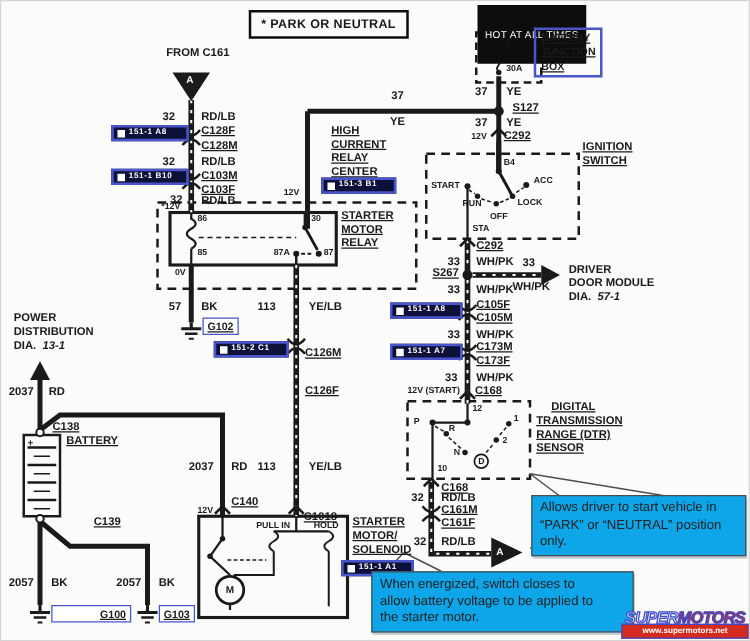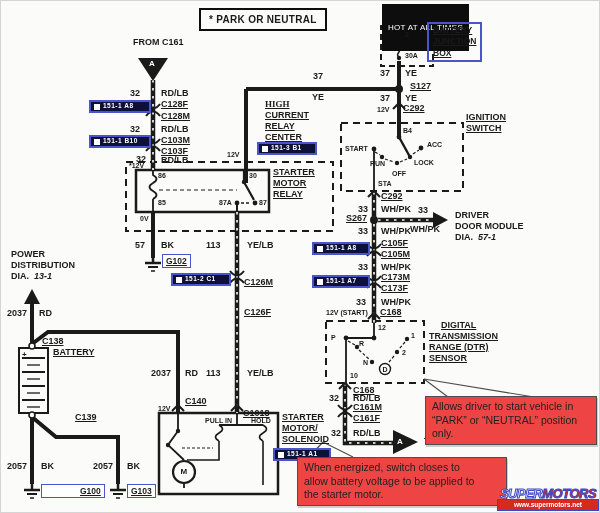--- a/index.html
+++ b/index.html
@@ -17,21 +17,21 @@
   .framebox{position:absolute;border:2.5px solid #0d0d0d;background:#fbfbf9;font-weight:bold;
             font-size:10px;color:#1a1a1a;padding:4px 8px;letter-spacing:.3px;}
   .badge{position:absolute;display:flex;align-items:center;border:2px solid #4a55cc;
          background:#0d1038;height:9px;padding:0 3px;}
   .badge .notch{width:6px;height:6px;background:#fff;margin-right:3px;flex:0 0 auto;}
   .badge .btxt{color:#fff;font-weight:bold;font-size:6.5px;letter-spacing:.5px;line-height:1;}
   .gbox{position:absolute;border:1.5px solid #4a55cc;background:rgba(255,255,255,.85);
         font-weight:bold;font-size:8.5px;color:#1a1a1a;padding:1px 3px;text-decoration:underline;}
   .bjb{position:absolute;border:2px solid #4a55cc;padding:1px 4px;background:transparent;}
   .bjb div{font-weight:bold;font-size:8.5px;color:#1a1a1a;text-decoration:underline;line-height:1.35;}
-  .callout{position:absolute;border:1.5px solid #4d4d4d;background:#ef4444;color:#222;
+  .callout{position:absolute;border:1.5px solid #4d4d4d;background:#0ea5e9;color:#222;
            font-size:10.5px;line-height:1.3;padding:3px 6px;box-shadow:1px 2px 0 rgba(120,120,120,.35);}
   .logo{position:absolute;width:102px;text-align:center;}
   .logo .row1{font-style:italic;font-weight:bold;font-size:13px;line-height:1;letter-spacing:-.5px;
               -webkit-text-stroke:1px #3b49c9;}
   .logo .super{color:#e8e8f0;}
   .logo .motors{color:#d42b1e;}
   .logo .row2{background:#d42b1e;color:#fff;font-weight:bold;font-size:6.5px;line-height:1.5;
               border:1px solid #3b49c9;margin-top:-1px;}
 </style>
 </head>
@@ -295,21 +295,21 @@
 <span class="L u" style="left:352px;top:385px;">C168</span>
 <span class="L" style="left:328px;top:393px;">32</span>
 <span class="L" style="left:352px;top:393px;">RD/LB</span>
 <span class="L u" style="left:352px;top:402px;">C161M</span>
 <span class="L u" style="left:352px;top:413px;">C161F</span>
 <span class="L" style="left:330px;top:428px;">32</span>
 <span class="L" style="left:352px;top:428px;">RD/LB</span>
 <span class="L s8 wht" style="left:396px;top:437px;">A</span>
 <span class="L" style="left:423px;top:436px;">TO C128</span>
 
-<span class="L u" style="left:264px;top:99px;font-family:Liberation Serif, serif;">HIGH</span>
+<span class="L u" style="left:264px;top:99px;">HIGH</span>
 <span class="L u" style="left:264px;top:110px;">CURRENT</span>
 <span class="L u" style="left:264px;top:121px;">RELAY</span>
 <span class="L u" style="left:264px;top:132px;">CENTER</span>
 <span class="L s7" style="left:226px;top:150px;">12V</span>
 <span class="L s7" style="left:128px;top:161px;">*12V</span>
 <span class="L s7" style="left:157px;top:171px;">86</span>
 <span class="L s7" style="left:248px;top:171px;">30</span>
 <span class="L s7" style="left:157px;top:198px;">85</span>
 <span class="L s7" style="left:218px;top:198px;">87A</span>
 <span class="L s7" style="left:258px;top:198px;">87</span>

